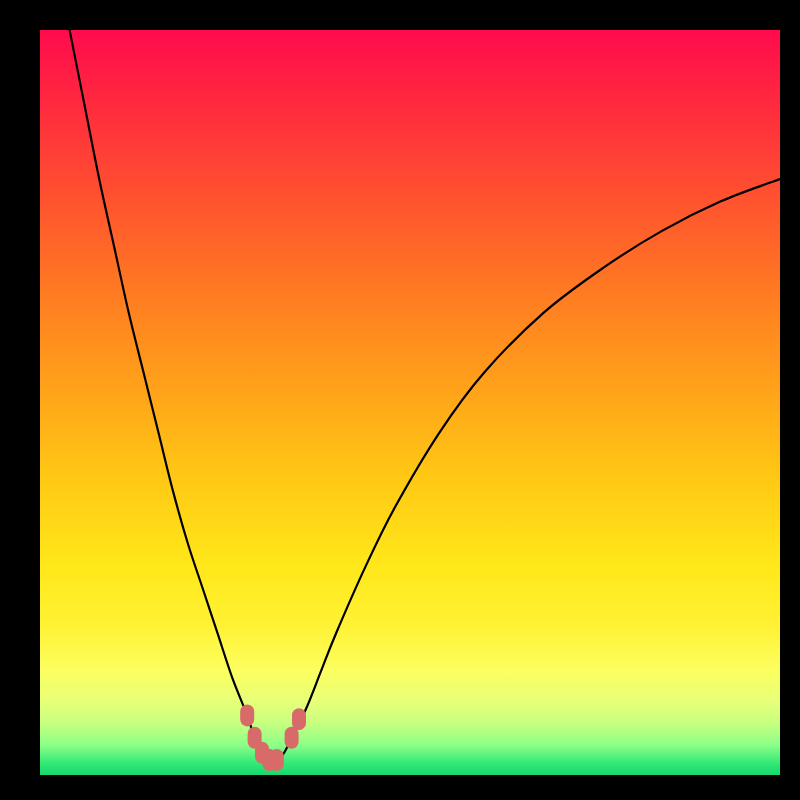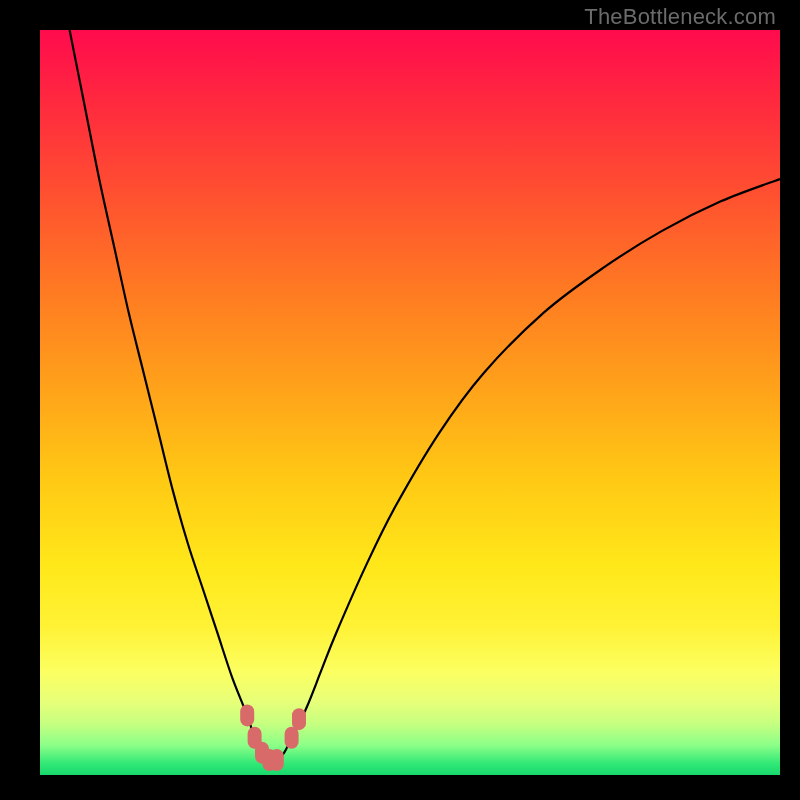--- a/index.html
+++ b/index.html
@@ -82,14 +82,13 @@
           <rect x="200.20" y="674.40" width="14" height="22" rx="7" ry="7" fill="#d96a6a" stroke="#b94d4d" stroke-width="0"></rect>
           <rect x="207.60" y="696.75" width="14" height="22" rx="7" ry="7" fill="#d96a6a" stroke="#b94d4d" stroke-width="0"></rect>
           <rect x="215.00" y="711.65" width="14" height="22" rx="7" ry="7" fill="#d96a6a" stroke="#b94d4d" stroke-width="0"></rect>
           <rect x="222.40" y="719.10" width="14" height="22" rx="7" ry="7" fill="#d96a6a" stroke="#b94d4d" stroke-width="0"></rect>
           <rect x="229.80" y="719.10" width="14" height="22" rx="7" ry="7" fill="#d96a6a" stroke="#b94d4d" stroke-width="0"></rect>
           <rect x="244.60" y="696.75" width="14" height="22" rx="7" ry="7" fill="#d96a6a" stroke="#b94d4d" stroke-width="0"></rect>
           <rect x="252.00" y="678.13" width="14" height="22" rx="7" ry="7" fill="#d96a6a" stroke="#b94d4d" stroke-width="0"></rect>
         </g>
     </svg>
   </div>
-  <div class="watermark">TheBottleneck.com</div>
 </div>
 
 </body></html>

